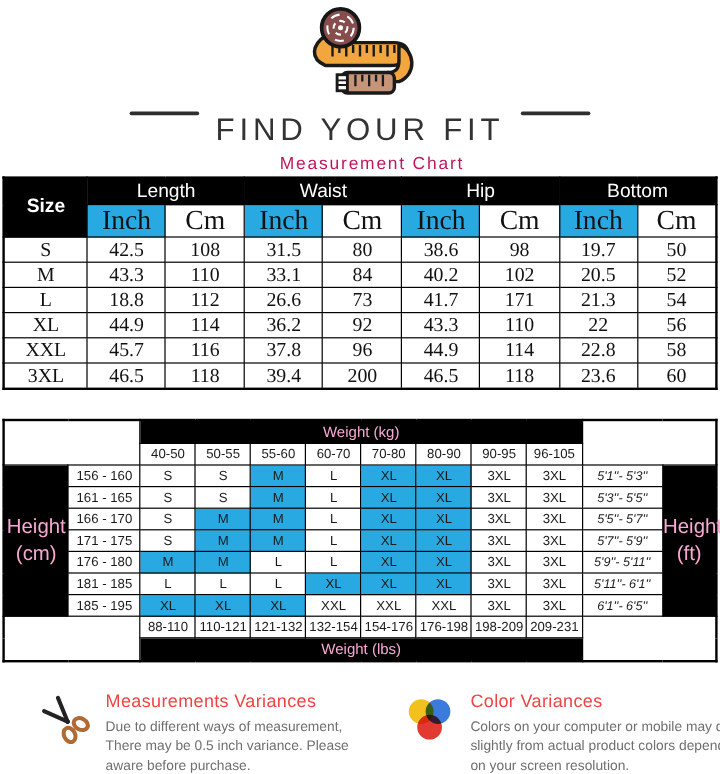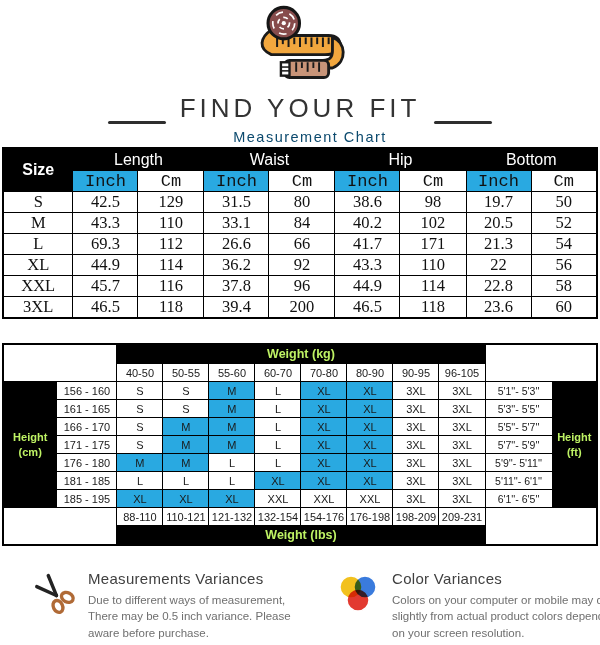--- a/index.html
+++ b/index.html
@@ -10,51 +10,51 @@
   body{
     width:600px;height:645px;overflow:hidden;background:#ffffff;
     font-family:"Liberation Sans", sans-serif;
     -webkit-font-smoothing:antialiased;
   }
   .page{width:600px;height:645px;position:relative;}
 
   
   .hdr{text-align:center;padding-top:5px;}
   .hdr .tape{display:block;margin:0 auto;}
-  .title-row{display:flex;align-items:flex-end;justify-content:center;gap:14px;margin-top:4px;}
+  .title-row{display:flex;align-items:flex-start;justify-content:center;gap:14px;margin-top:4px;}
   .dash{width:58px;height:3px;background:#2e2e2e;border-radius:2px;}
   .title{
     font-size:26px;letter-spacing:4px;color:#333333;font-weight:500;
     margin:0;white-space:nowrap;
   }
-  .subtitle{margin-top:5px;font-size:14.5px;letter-spacing:1.5px;color:#0c4a6e;padding-left:20px;}
+  .subtitle{margin-top:5px;font-size:14.5px;letter-spacing:1.5px;color:#be185d;padding-left:20px;}
 
   
   table{border-collapse:collapse;table-layout:fixed;}
   .size-table{width:594px;margin:2px auto 0;font-family:"Liberation Serif", serif;border:2px solid #000;}
   .size-table th,.size-table td{border:1px solid #000;text-align:center;padding:0;height:20px;font-weight:normal;font-size:16.5px;color:#111;}
   .size-table .k{background:var(--ink);color:#fff;font-family:"Liberation Sans",sans-serif;font-size:16px;height:21px;}
   .size-table .corner{font-weight:bold;font-size:16px;}
-  .size-table .unit{font-size:17px;font-family:Liberation Mono, monospace;}
+  .size-table .unit{font-size:23px;}
   .size-table .inch{background:var(--blue);}
 
   
   .fit-table{width:594px;margin:24px auto 0;font-size:11px;border:2px solid #000;color:#1a1a1a;}
   .fit-table th,.fit-table td{border:1px solid #000;text-align:center;padding:0;height:17px;font-weight:normal;}
-  .fit-table .fb{background:var(--ink);color:#bef264;font-weight:bold;font-size:12.5px;height:18px;}
-  .fit-table .side{font-size:11px;line-height:1.3;}
+  .fit-table .fb{background:var(--ink);color:#f9a8d4;font-weight:normal;font-size:12.5px;height:18px;}
+  .fit-table .side{font-size:17px;line-height:1.3;}
   .fit-table .hl{background:var(--blue);}
-  .fit-table .ft{font-size:10.5px;}
+  .fit-table .ft{font-size:10.5px;font-style:italic;}
   .fit-table .blank{background:#fff;}
 
   
   .notes{display:flex;margin:24px 0 0 0;padding:0 26px 0 34px;gap:34px;}
   .note{display:flex;gap:12px;align-items:flex-start;}
   .note-ic{flex:0 0 auto;margin-top:3px;}
-  .note h3{margin:0;font-size:15px;font-weight:500;color:#404040;letter-spacing:.3px;}
+  .note h3{margin:0;font-size:15px;font-weight:500;color:#ef4444;letter-spacing:.3px;}
   .note p{margin:5px 0 0 0;font-size:11.5px;line-height:1.42;color:#6f6f6f;}
   .note.left p{width:214px;}
   .note.right p{width:242px;}
 </style>
 </head>
 <body>
 
 <div class="page">
 
   <div class="hdr">
@@ -132,45 +132,45 @@
           <th class="unit inch">Inch</th>
           <th class="unit">Cm</th>
           <th class="unit inch">Inch</th>
           <th class="unit">Cm</th>
         </tr>
       </thead>
     <tbody>
         <tr>
           <td>S</td>
           <td>42.5</td>
-          <td>129</td>
+          <td>108</td>
           <td>31.5</td>
           <td>80</td>
           <td>38.6</td>
           <td>98</td>
           <td>19.7</td>
           <td>50</td>
         </tr>
         <tr>
           <td>M</td>
           <td>43.3</td>
           <td>110</td>
           <td>33.1</td>
           <td>84</td>
           <td>40.2</td>
           <td>102</td>
           <td>20.5</td>
           <td>52</td>
         </tr>
         <tr>
           <td>L</td>
-          <td>69.3</td>
+          <td>18.8</td>
           <td>112</td>
           <td>26.6</td>
-          <td>66</td>
+          <td>73</td>
           <td>41.7</td>
           <td>171</td>
           <td>21.3</td>
           <td>54</td>
         </tr>
         <tr>
           <td>XL</td>
           <td>44.9</td>
           <td>114</td>
           <td>36.2</td>

